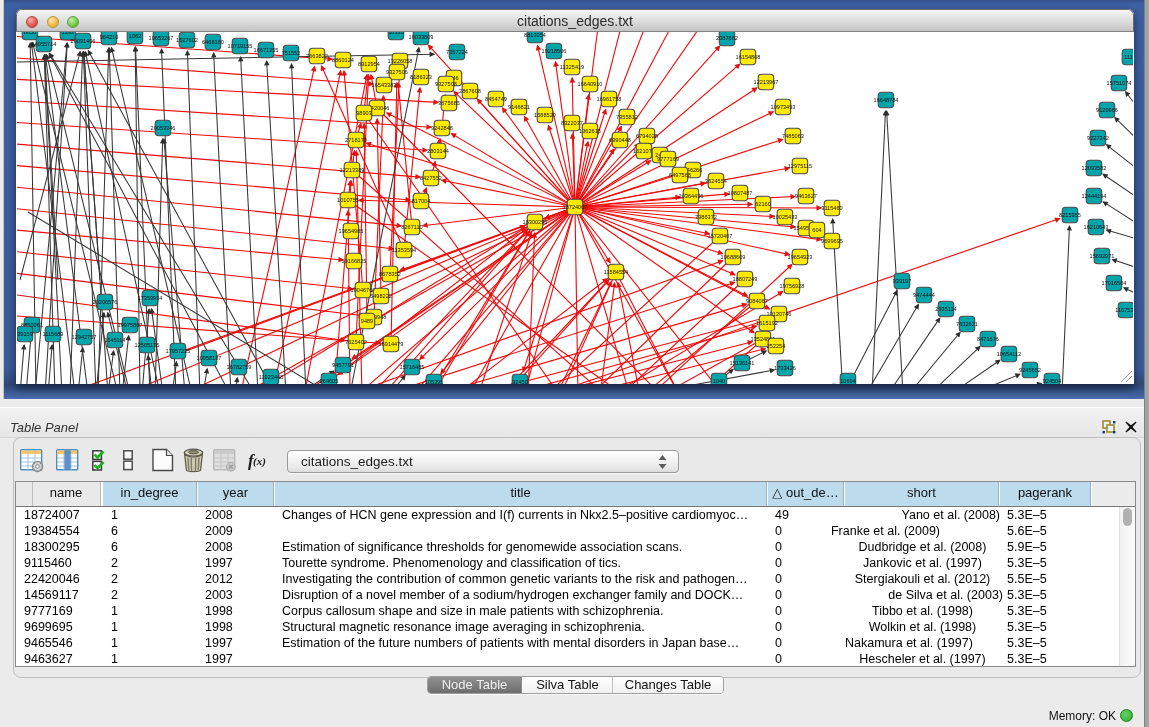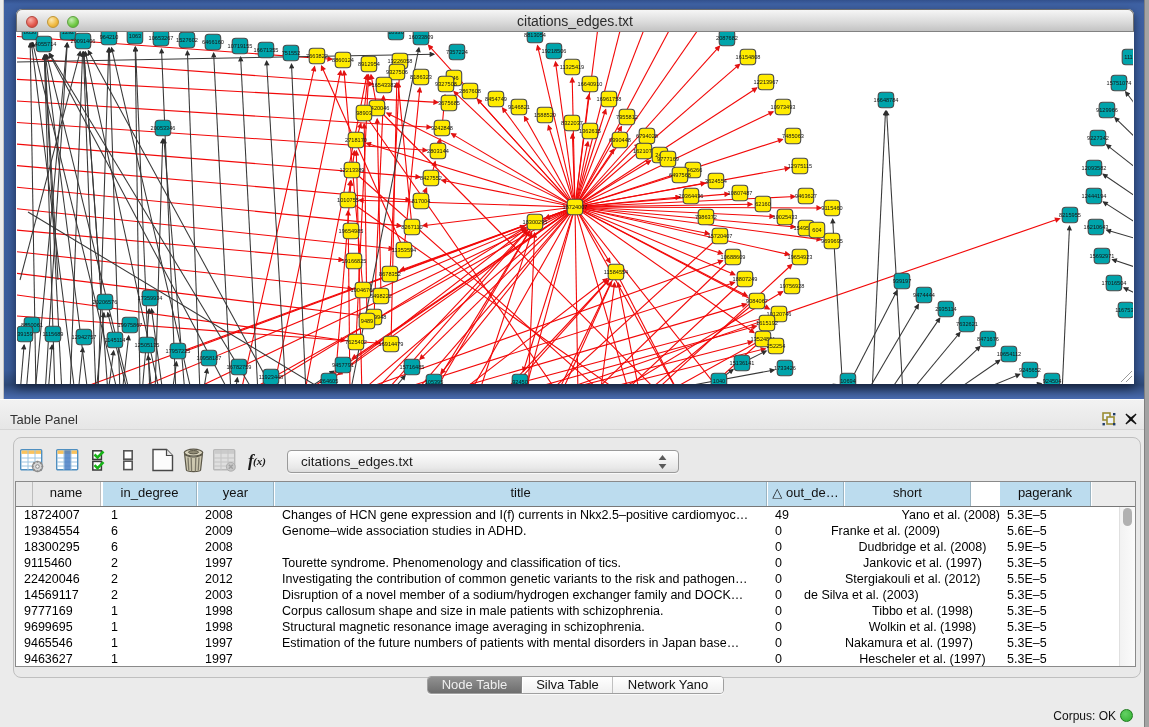--- a/index.html
+++ b/index.html
@@ -4,21 +4,21 @@
 html,body{width:1149px;height:727px;overflow:hidden;font-family:"Liberation Sans",sans-serif;background:#ebebeb;position:relative}
 #mdi{position:absolute;left:0;top:0;width:1145px;height:399px;background:linear-gradient(180deg,#32508c 0px,#3e61a3 4px,#3a5c9a 370px,#2e4977 385px,#4a6cb0 399px)}
 #lstrip{position:absolute;left:0;top:0;width:4px;height:399px;background:#ececec;border-right:1px solid #c4c4c4}
 #rstrip{position:absolute;left:1144px;top:0;width:5px;height:727px;background:#a3a3a3;border-left:1px solid #7f7f7f}
 #win{position:absolute;left:16px;top:9px;width:1118px;height:375px;border-radius:6px 6px 0 0;box-shadow:0 4px 10px rgba(0,0,10,.55);background:#fff}
 #tbar{position:absolute;left:0;top:0;width:100%;height:23px;border-radius:6px 6px 0 0;background:linear-gradient(180deg,#f6f6f6 0%,#dcdcdc 55%,#c3c3c3 100%);border:1px solid #6e6e6e;border-bottom:1px solid #828282}
 #tbar .tt{display:block;text-align:center;font-size:14px;color:#2b2b2b;line-height:22px}
 .lamp{position:absolute;top:5.5px;width:12px;height:12px;border-radius:50%}
 #canvas{position:absolute;left:1px;top:23px;width:1116px;height:352px;background:#fff;overflow:hidden}
 #tpanel{position:absolute;left:0;top:399px;width:1144px;height:328px;background:#ebebeb}
-#tpbar{position:absolute;left:0;top:0;width:100%;height:31px;background:linear-gradient(180deg,#f2f2f2,#e6e6e6);border-top:1px solid #fdfdfd;border-bottom:1px solid #d6d6d6;}
+#tpbar{position:absolute;left:0;top:8px;width:100%;height:31px;background:linear-gradient(180deg,#f2f2f2,#e6e6e6);border-top:1px solid #fdfdfd;border-bottom:1px solid #d6d6d6;font-style:italic;}
 #tpbar .t{position:absolute;left:10px;top:12px;font-size:13px;color:#333}
 #box{position:absolute;left:13px;top:38px;width:1128px;height:241px;background:#e9e9e9;border:1px solid #bfbfbf;border-radius:8px}
 #combo{position:absolute;left:287px;top:51px;width:392px;height:23px;border:1px solid #9a9a9a;border-radius:4px;background:linear-gradient(180deg,#ffffff,#e8e8e8 80%,#dcdcdc);box-shadow:0 1px 1px rgba(255,255,255,.8)}
 #combo .t{position:absolute;left:13px;top:3px;font-size:13.5px;color:#1c1c1c}
 #table{position:absolute;left:15px;top:481px;width:1121px;height:186px;background:#fff;border:1px solid #8a8a8a}
 .hc{position:absolute;top:0;height:24px;background:#bcdcee;border-right:1px solid #9ab4c2;font-size:13px;color:#111;text-align:center;line-height:21px}
 .tr{position:absolute;left:0;width:1119px;height:16px;font-size:12.5px;color:#000;white-space:nowrap}
 .tr span{position:absolute;top:0;line-height:16px}
 #vsb{position:absolute;left:1103px;top:25px;width:16px;height:159px;background:linear-gradient(90deg,#f2f2f2,#fbfbfb);border-left:1px solid #e0e0e0}
 #vsb .th{position:absolute;left:2.5px;top:1px;width:9px;height:18px;background:#b1b1b1;border-radius:5px}
@@ -639,78 +639,78 @@
     </svg>
   </div>
 </div>
 <div id="table">
   <div class="hc" style="left:0px;width:16.5px;background:#e9e9e9;border-right:1px solid #bdbdbd"></div>
   <div class="hc" style="left:16.5px;width:68px;background:#e9e9e9;border-right:1px solid #bdbdbd">name</div>
   <div class="hc" style="left:87px;width:94px">in_degree</div>
   <div class="hc" style="left:182px;width:76px">year</div>
   <div class="hc" style="left:259px;width:492px">title</div>
   <div class="hc" style="left:752px;width:76px">△ out_de…</div>
-  <div class="hc" style="left:829px;width:126px">short</div>
+  <div class="hc" style="left:829px;width:154px">short</div>
   <div class="hc" style="left:984px;width:91px">pagerank</div>
   <div class="hc" style="left:1076px;width:43px;background:#ececec;border-right:none"></div>
   <div style="position:absolute;left:0;top:24px;width:1119px;height:1px;background:#777"></div>
   <div id="vsb">
       <div class="th"></div>
     </div>
 <div class="tr" style="top:25px">
       <span style="left:8px">18724007</span>
       <span style="left:95px">1</span>
       <span style="left:189px">2008</span>
       <span style="left:266px">Changes of HCN gene expression and I(f) currents in Nkx2.5–positive cardiomyoc…</span>
       <span style="left:759px">49</span>
       <span style="left:829px;width:155px;text-align:right">Yano et al. (2008)</span>
       <span style="left:991px">5.3E–5</span>
     </div>
 <div class="tr" style="top:41px">
       <span style="left:8px">19384554</span>
       <span style="left:95px">6</span>
       <span style="left:189px">2009</span>
-      <span style="left:266px">Genome–wide association studies in ADHD.</span>
       <span style="left:759px">0</span>
       <span style="left:792px;width:155px;text-align:center">Franke et al. (2009)</span>
       <span style="left:991px">5.6E–5</span>
     </div>
 <div class="tr" style="top:57px">
       <span style="left:8px">18300295</span>
       <span style="left:95px">6</span>
       <span style="left:189px">2008</span>
+      <span style="left:266px">Estimation of significance thresholds for genomewide association scans.</span>
       <span style="left:759px">0</span>
       <span style="left:829px;width:155px;text-align:center">Dudbridge et al. (2008)</span>
       <span style="left:991px">5.9E–5</span>
     </div>
 <div class="tr" style="top:73px">
       <span style="left:8px">9115460</span>
       <span style="left:95px">2</span>
       <span style="left:189px">1997</span>
       <span style="left:266px">Tourette syndrome. Phenomenology and classification of tics.</span>
       <span style="left:759px">0</span>
       <span style="left:829px;width:155px;text-align:center">Jankovic et al. (1997)</span>
       <span style="left:991px">5.3E–5</span>
     </div>
 <div class="tr" style="top:89px">
       <span style="left:8px">22420046</span>
       <span style="left:95px">2</span>
       <span style="left:189px">2012</span>
       <span style="left:266px">Investigating the contribution of common genetic variants to the risk and pathogen…</span>
       <span style="left:759px">0</span>
-      <span style="left:829px;width:155px;">Stergiakouli et al. (2012)</span>
+      <span style="left:829px;width:155px;text-align:center">Stergiakouli et al. (2012)</span>
       <span style="left:991px">5.5E–5</span>
     </div>
 <div class="tr" style="top:105px">
       <span style="left:8px">14569117</span>
       <span style="left:95px">2</span>
       <span style="left:189px">2003</span>
       <span style="left:266px">Disruption of a novel member of a sodium/hydrogen exchanger family and DOCK…</span>
       <span style="left:759px">0</span>
-      <span style="left:788px;width:155px;text-align:left">de Silva et al. (2003)</span>
+      <span style="left:832px;width:155px;text-align:right">de Silva et al. (2003)</span>
       <span style="left:991px">5.3E–5</span>
     </div>
 <div class="tr" style="top:121px">
       <span style="left:8px">9777169</span>
       <span style="left:95px">1</span>
       <span style="left:189px">1998</span>
       <span style="left:266px">Corpus callosum shape and size in male patients with schizophrenia.</span>
       <span style="left:759px">0</span>
       <span style="left:829px;width:155px;text-align:center">Tibbo et al. (1998)</span>
       <span style="left:991px">5.3E–5</span>
@@ -738,16 +738,16 @@
       <span style="left:95px">1</span>
       <span style="left:189px">1997</span>
       <span style="left:759px">0</span>
       <span style="left:829px;width:155px;text-align:center">Hescheler et al. (1997)</span>
       <span style="left:991px">5.3E–5</span>
     </div>
 </div>
 <div id="tabs">
   <div class="s" style="left:0;width:94px;background:linear-gradient(180deg,#919191,#6d6d6d);color:#efefef;border-radius:3px 0 0 3px;border-right:1px solid #888">Node Table</div>
   <div class="s" style="left:95px;width:89px;background:linear-gradient(180deg,#ffffff,#f0f0f0)">Silva Table</div>
-  <div class="s" style="left:184px;width:111px;background:linear-gradient(180deg,#ffffff,#f0f0f0);border-left:1px solid #c0c0c0;border-radius:0 3px 3px 0">Network Yano</div>
+  <div class="s" style="left:184px;width:111px;background:linear-gradient(180deg,#ffffff,#f0f0f0);border-left:1px solid #c0c0c0;border-radius:0 3px 3px 0">Changes Table</div>
 </div>
-<div id="mem">Corpus: OK</div>
+<div id="mem">Memory: OK</div>
 <div id="dot"></div>
 <div id="rstrip"></div>
 </body></html>

